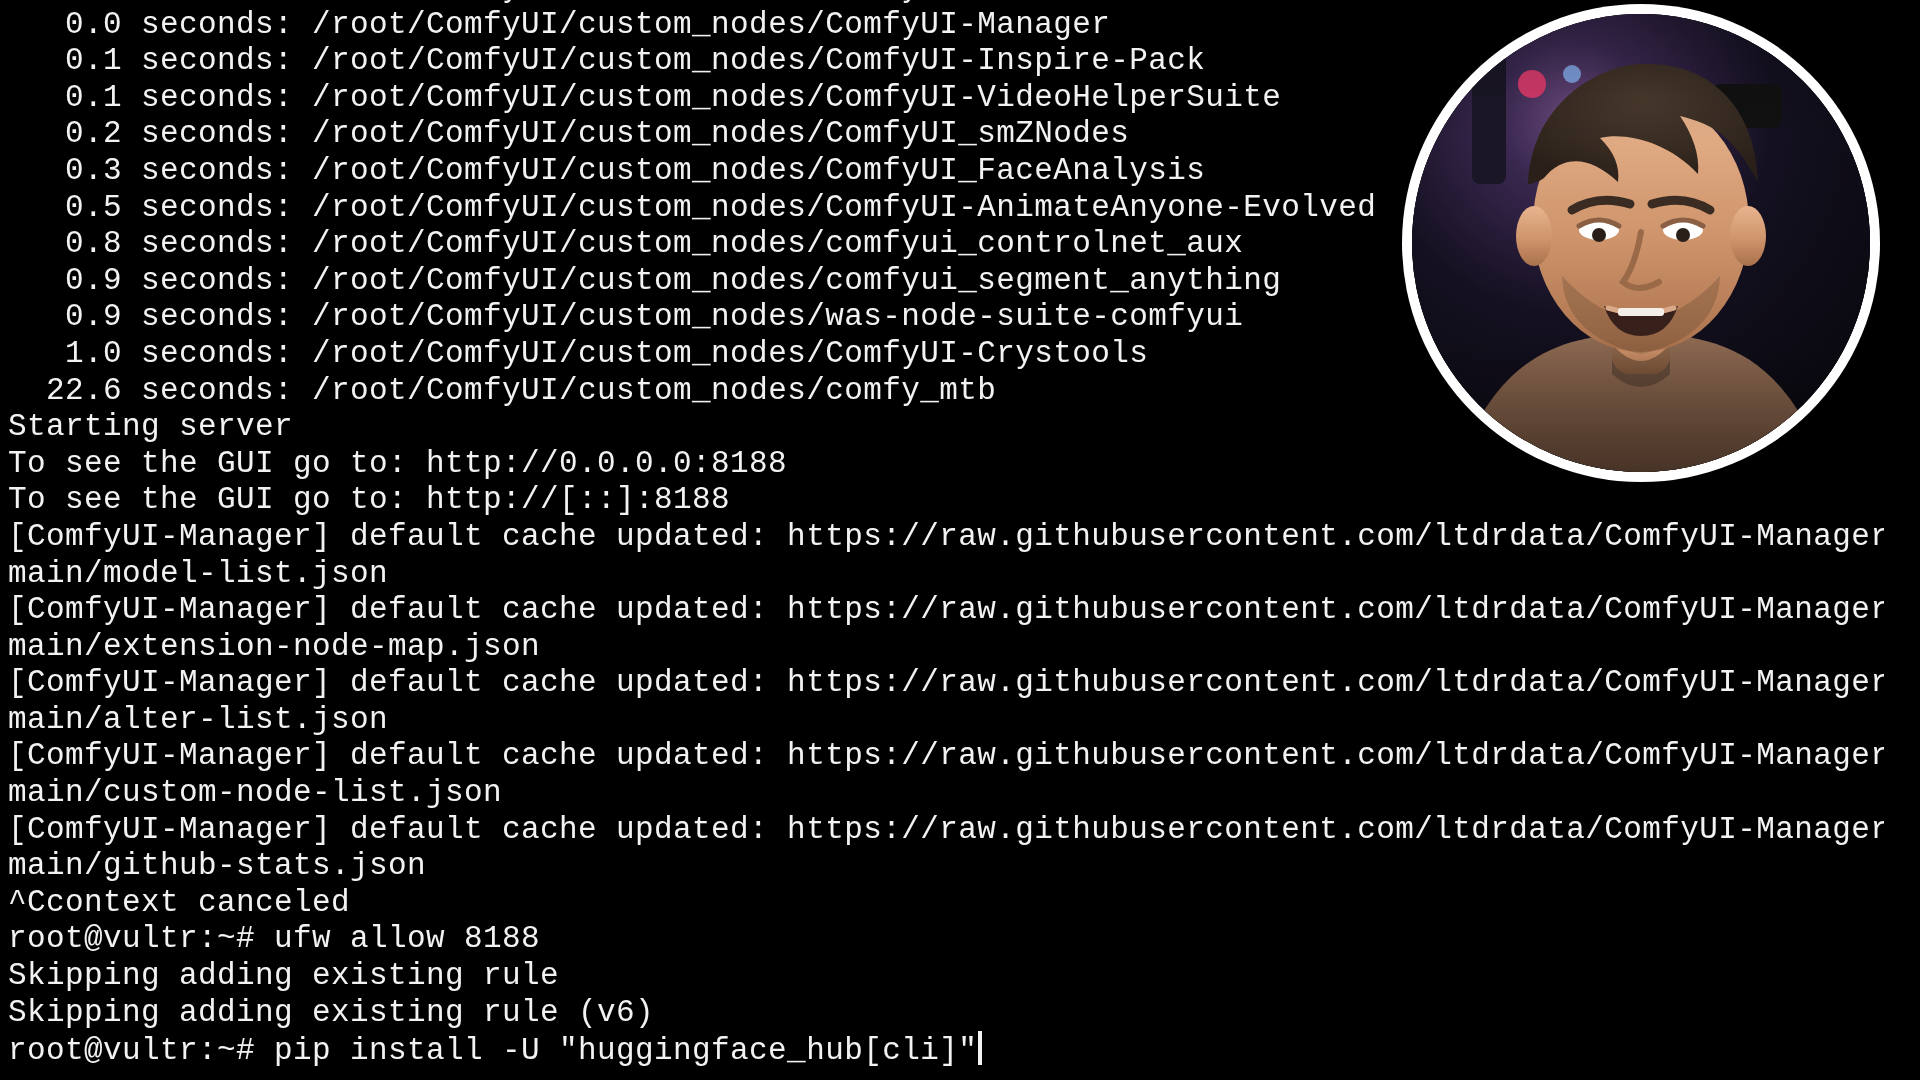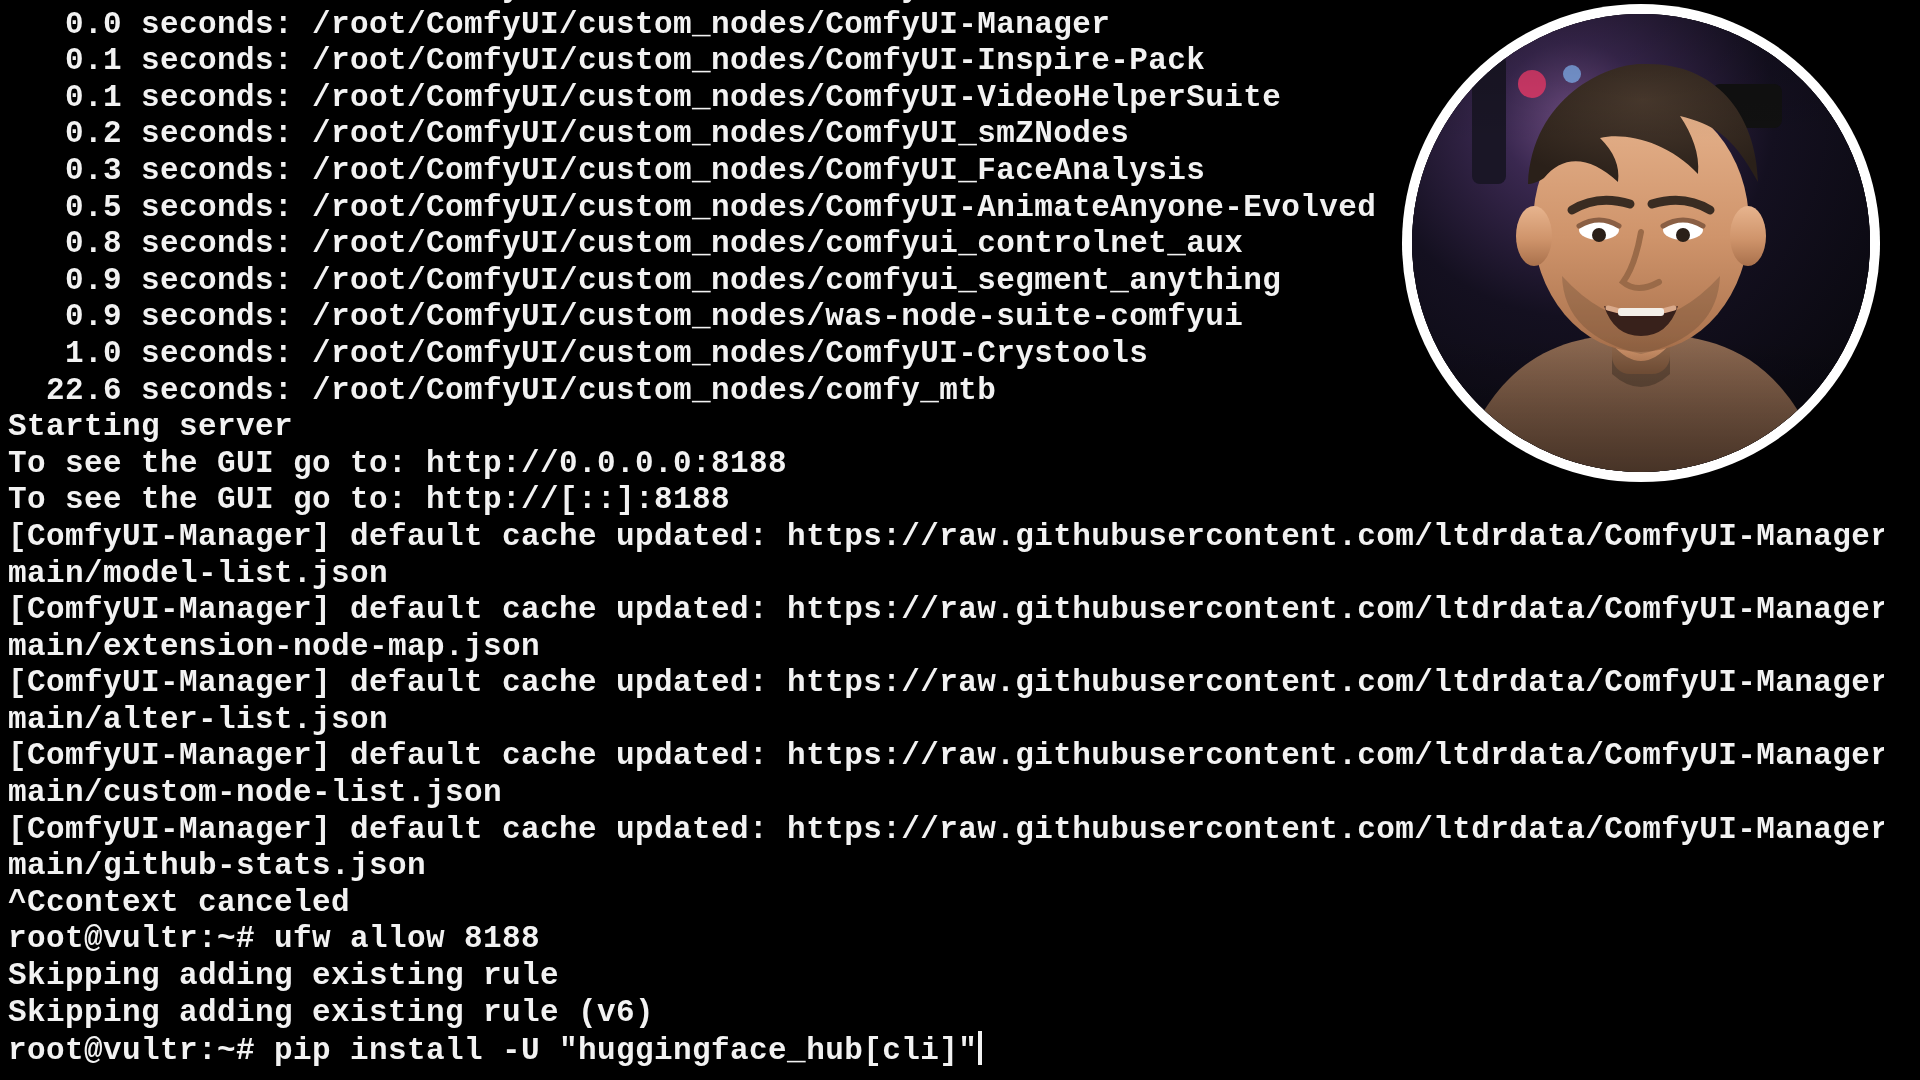--- a/index.html
+++ b/index.html
@@ -20,21 +20,21 @@
     box-sizing: border-box;
     padding: 0 8px 0 8px;
     color: #f2f2f2;
     font-size: 31px;
     line-height: 36.6px;
     white-space: pre-wrap;
     word-break: break-all;
     letter-spacing: 0.4px;
   }
   .terminal .line { display: block; }
-  .terminal .wrap { white-space: pre-wrap; word-break: break-all; font-weight: bold; }
+  .terminal .wrap { white-space: pre-wrap; word-break: break-all; }
   .right-black {
     position: absolute;
     right: 0;
     top: 0;
     width: 36px;
     height: 1080px;
     background: #000;
   }
   .webcam {
     position: absolute;

